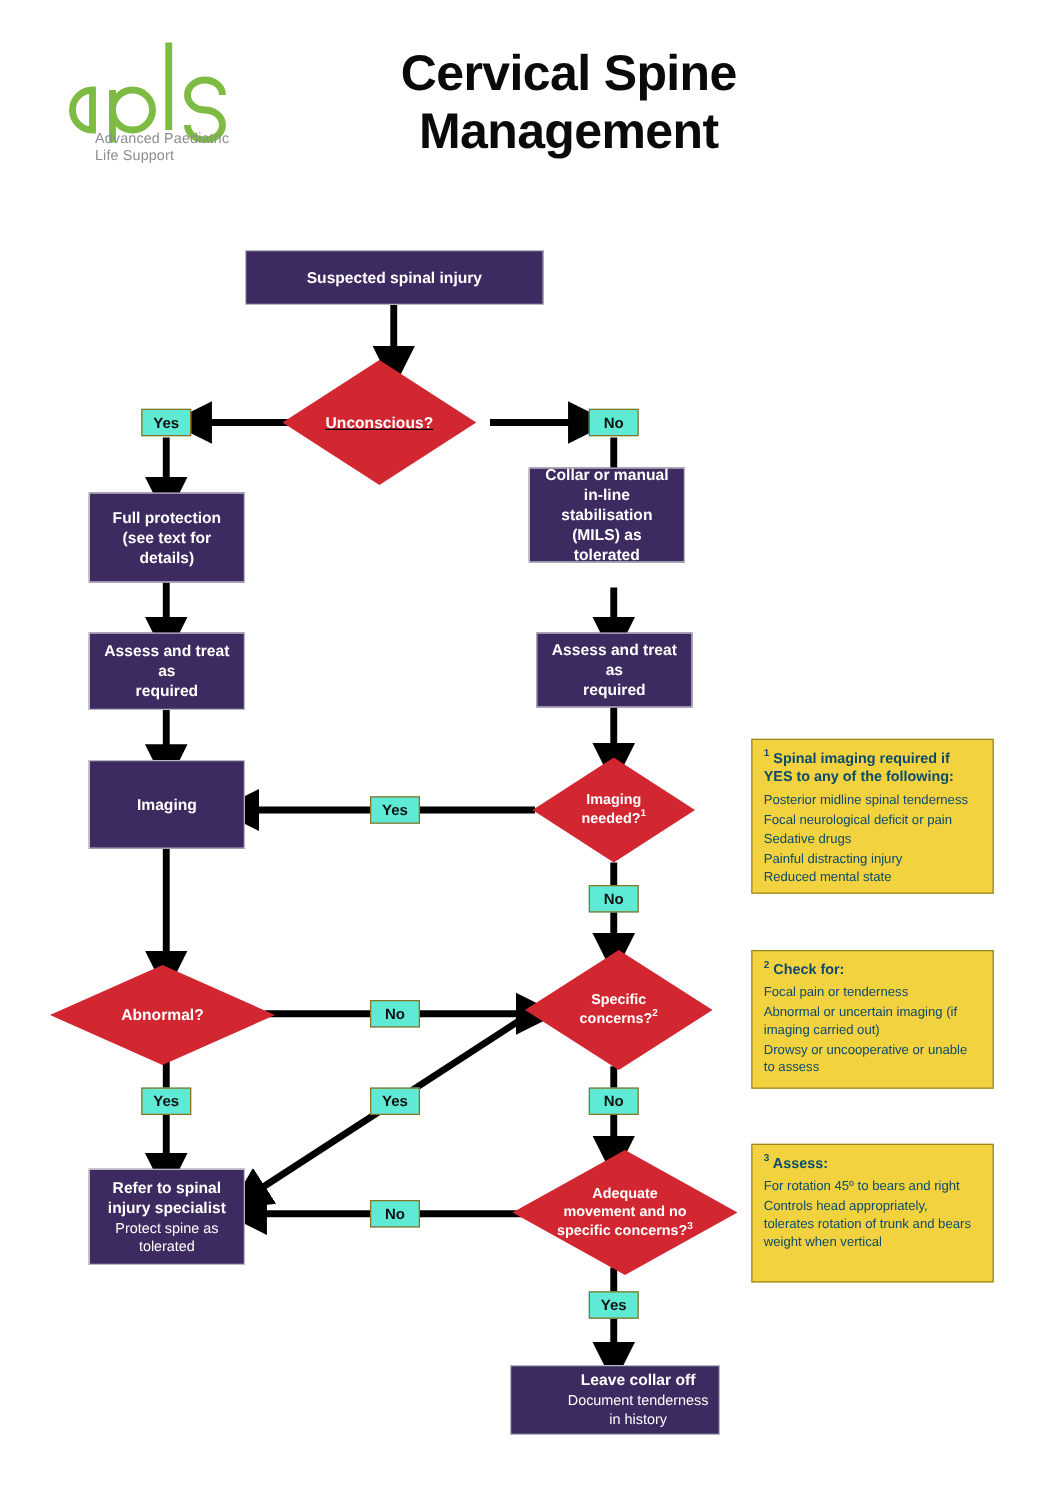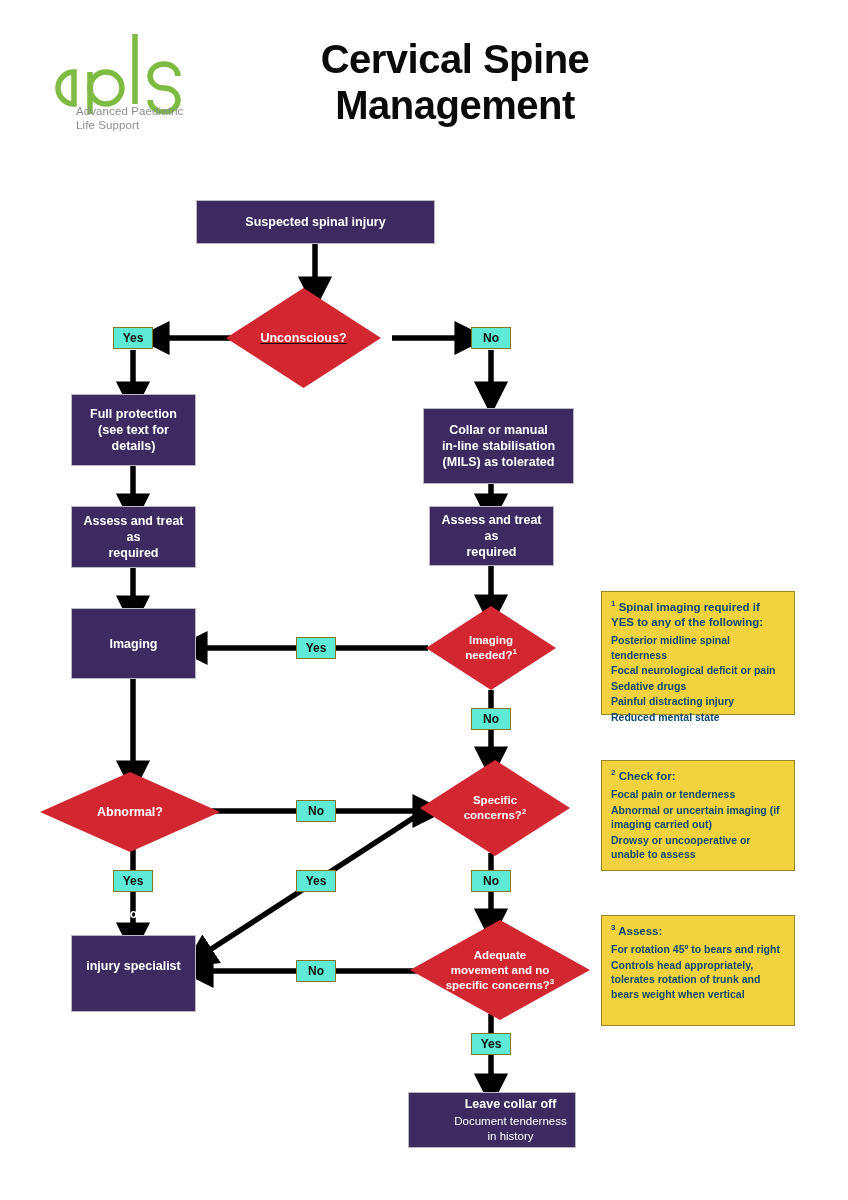--- a/index.html
+++ b/index.html
@@ -62,21 +62,21 @@
     z-index:6;
   }
 
   
   .note{
     position:absolute;background:#F2D23E;border:1px solid #9a8526;
     box-sizing:border-box;padding:8px 9px 9px 9px;color:#0c4a6e;
   }
   .note .nhead{font-weight:bold;font-size:11.5px;line-height:15px;}
   .note ul{list-style:none;margin:3px 0 0 0;padding:0;}
-  .note li{font-size:10.5px;line-height:14.5px;font-weight:700;margin:0 0 1px 0;}
+  .note li{font-size:10.5px;line-height:14.5px;font-weight:400;margin:0 0 1px 0;}
 </style>
 </head>
 <body>
 
 <div id="page">
 
   <div class="logo">
     <svg width="170" height="86" viewBox="0 0 170 86" aria-hidden="true">
       <g fill="none" stroke="#7DBB42" stroke-width="5.5">
 
@@ -163,21 +163,21 @@
   <div class="chip" style="left:471px;top:327px;">
     <span>No</span>
   </div>
 
   <div class="node proc" style="left:71px;top:394px;width:125px;height:72px;">
     <div>Full protection</div>
     <div>(see text for</div>
     <div>details)</div>
   </div>
 
-  <div class="node proc" style="left:423px;top:408px;width:151px;height:76px;">
+  <div class="node proc" style="left:423px;top:374px;width:125px;height:76px;">
     <div>Collar or manual</div>
     <div>in-line stabilisation</div>
     <div>(MILS) as tolerated</div>
   </div>
 
   <div class="node proc" style="left:71px;top:506px;width:125px;height:62px;">
     <div>Assess and treat as</div>
     <div>required</div>
   </div>
 
@@ -240,21 +240,21 @@
     </div>
   </div>
 
   <div class="chip" style="left:296px;top:960px;">
     <span>No</span>
   </div>
   <div class="chip" style="left:471px;top:1033px;">
     <span>Yes</span>
   </div>
 
-  <div class="node proc" style="left:71px;top:935px;width:125px;height:77px;gap:36px;">
+  <div class="node proc" style="left:71px;top:935px;width:125px;height:77px;">
     <div>Refer to spinal</div>
     <div>injury specialist</div>
     <div class="sub">Protect spine as tolerated</div>
   </div>
 
   <div class="node proc" style="left:408px;top:1092px;width:168px;height:56px;padding-left:43px;">
     <div>Leave collar off</div>
     <div class="sub">Document tenderness in history</div>
   </div>
 

